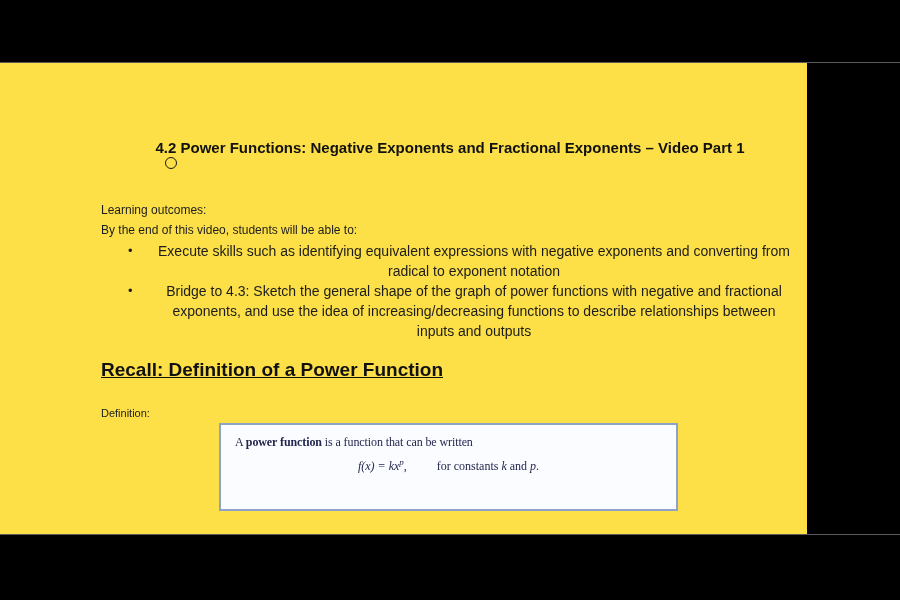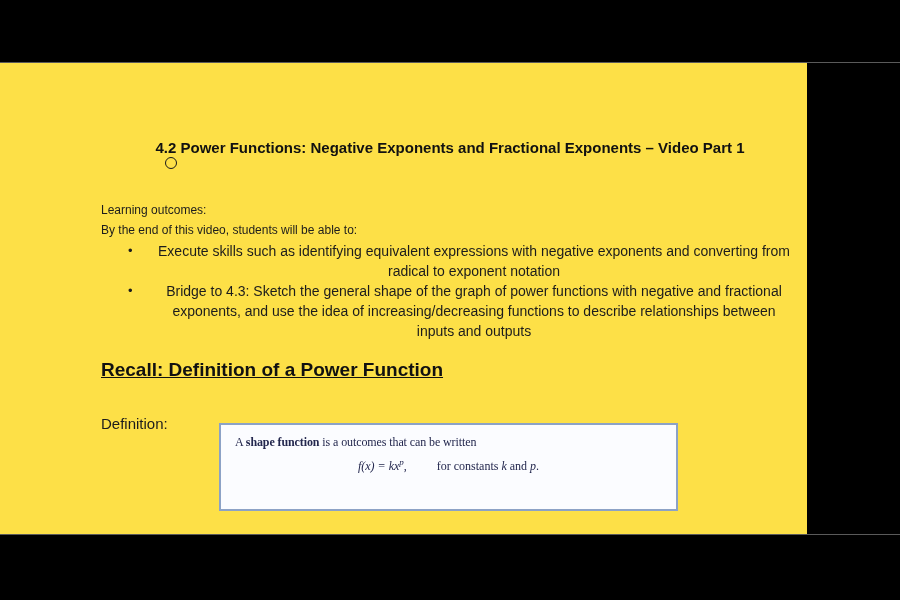--- a/index.html
+++ b/index.html
@@ -85,22 +85,22 @@
   .recall-heading {
     position: absolute;
     left: 101px; top: 296px;
     font-size: 19px;
     font-weight: bold;
     text-decoration: underline;
     color: #111;
   }
   .definition-label {
     position: absolute;
-    left: 101px; top: 352px;
-    font-size: 15px;
+    left: 101px; top: 344px;
+    font-size: 11px;
     color: #1c1c1c;
   }
   .definition-box {
     position: absolute;
     left: 219px; top: 360px;
     width: 455px; height: 84px;
     background: #fbfcff;
     border: 2px solid #8ca2c6;
     font-family: "Liberation Serif", serif;
     font-size: 12px;
@@ -156,21 +156,21 @@
         <span class="bullet-text">Bridge to 4.3: Sketch the general shape of the graph of power functions with negative and fractional exponents, and use the idea of increasing/decreasing functions to describe relationships between inputs and outputs</span>
       </li>
     </ul>
 
     <div class="recall-heading">Recall: Definition of a Power Function</div>
 
     <div class="definition-label">Definition:</div>
 
     <div class="definition-box">
       <div class="def-line1">
-        <span>A </span><span class="bd">shape function</span><span> is a outcomes that can be written</span>
+        <span>A </span><span class="bd">power function</span><span> is a function that can be written</span>
       </div>
       <div class="def-formula">
         <span class="math-main">f(x) = kx</span><span class="math-sup">p</span><span>,</span><span class="formula-note"><span>for constants </span><span class="it">k</span><span> and </span><span class="it">p</span><span>.</span></span>
       </div>
     </div>
 
   </div>
 
   <div class="letterbox-bottom"></div>
 

